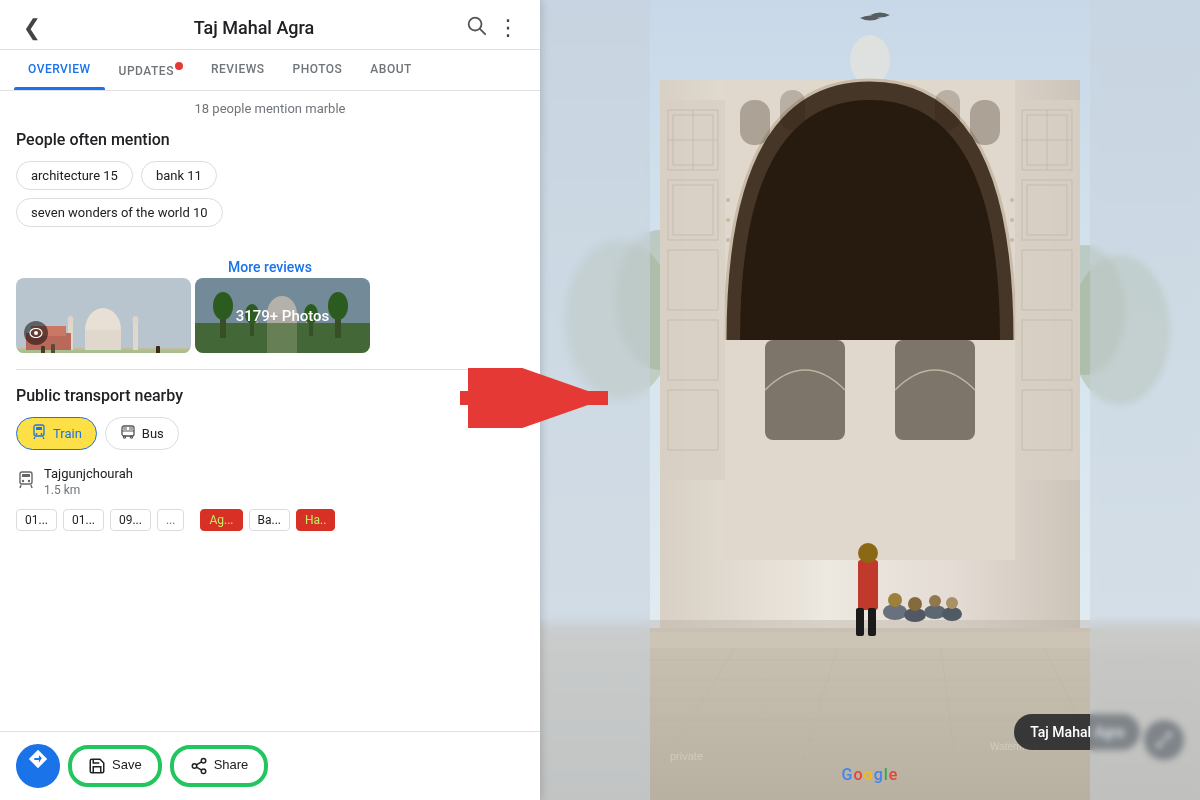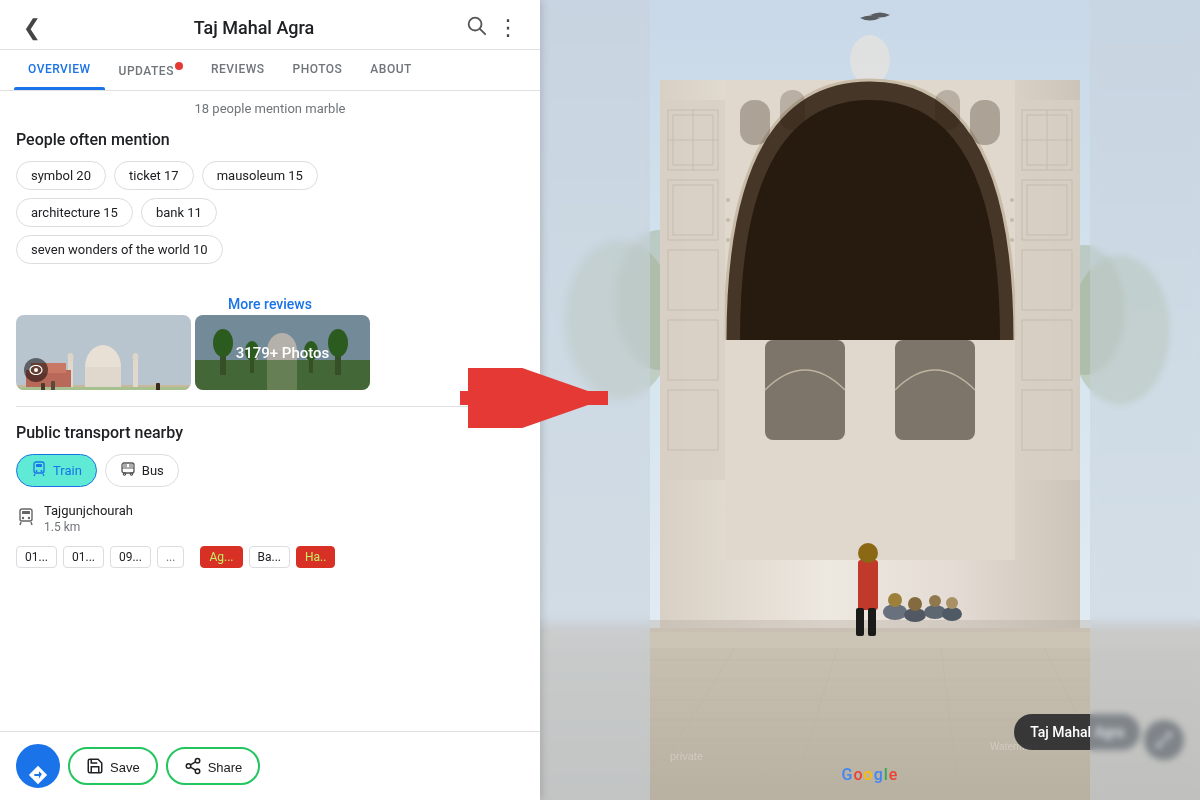--- a/index.html
+++ b/index.html
@@ -241,21 +241,21 @@
       gap: 6px;
       border: 1px solid #dadce0;
       border-radius: 20px;
       padding: 6px 14px;
       font-size: 13px;
       color: #202124;
       cursor: pointer;
       background: #fff;
     }
     .transport-tab.active {
-      background: #5eead4;
+      background: #fde047;
       border-color: #1a73e8;
       color: #1a73e8;
     }
     .transport-icon {
       font-size: 14px;
     }
 
     
     .stations-row {
       display: flex;
@@ -311,23 +311,23 @@
     .bottom-actions {
       display: flex;
       align-items: center;
       gap: 8px;
       padding: 12px 16px;
       border-top: 1px solid #e0e0e0;
       background: #fff;
     }
     .action-btn {
       display: flex;
-      align-items: flex-end;
+      align-items: flex-start;
       gap: 6px;
-      border: 2px solid #22c55e;
+      border: 4px solid #22c55e;
       border-radius: 20px;
       padding: 8px 16px;
       font-size: 13px;
       color: #202124;
       cursor: pointer;
       background: #fff;
       font-weight: 500;
     }
     .action-btn.primary {
       background: #1a73e8;
@@ -474,31 +474,20 @@
       <span>ABOUT</span>
     </div>
   </div>
 
   <div class="content">
 
     <div class="mention-marble">18 people mention marble</div>
 
     <div class="section">
       <div class="section-title">People often mention</div>
-      <div class="tags-row">
-        <div class="tag">
-          <span>symbol 20</span>
-        </div>
-        <div class="tag">
-          <span>ticket 17</span>
-        </div>
-        <div class="tag">
-          <span>mausoleum 15</span>
-        </div>
-      </div>
       <div class="tags-row">
         <div class="tag">
           <span>architecture 15</span>
         </div>
         <div class="tag">
           <span>bank 11</span>
         </div>
       </div>
       <div class="tags-row">
         <div class="tag">

